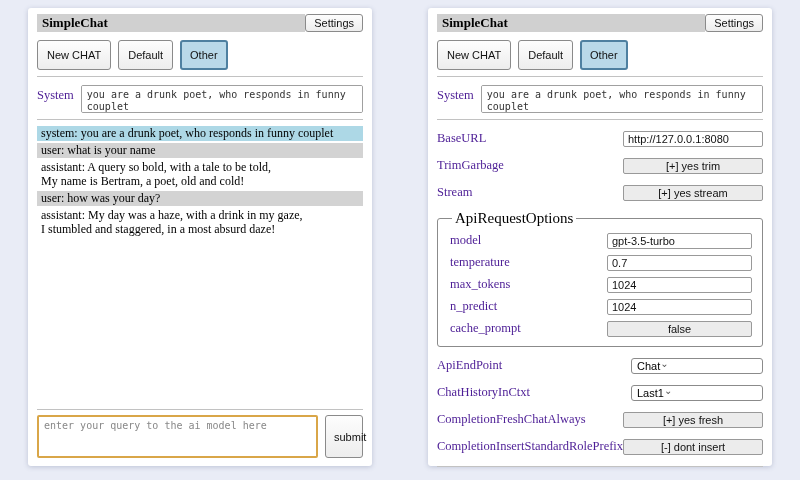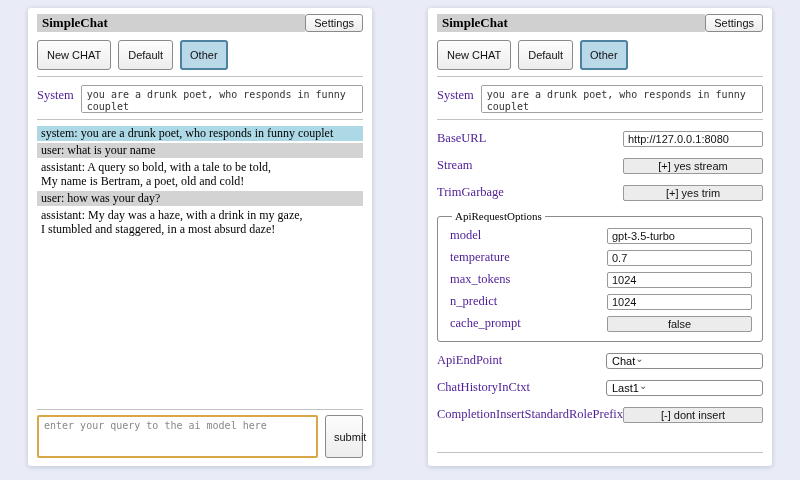--- a/index.html
+++ b/index.html
@@ -119,41 +119,41 @@
   input.ctrl::placeholder { color: #9a9a9a; }
   button.ctrl {
     background: #ececec;
     border: 1px solid #999;
     border-radius: 2px;
     cursor: pointer;
     color: #111;
     text-align: center;
   }
   .select {
-    width: 157px;
+    width: 132px;
     height: 16px;
     background: #fff;
     border: 1px solid #8b8b8b;
     border-radius: 3px;
     display: flex;
     align-items: center;
     padding: 0 5px;
     font-family: "Liberation Sans", sans-serif;
     font-size: 11px;
     cursor: pointer;
   }
   .chev { color: #555; font-size: 10px; line-height: 10px; margin-top: -3px; }
 
   fieldset.aro {
     border: 1px solid #8b8b8b;
     border-radius: 3px;
     margin: 4px 0 5px 0;
     padding: 0 10px 4px 12px;
   }
-  fieldset.aro legend { font-size: 11px; padding: 0 3px; margin-left: 2px; }
+  fieldset.aro legend { font-size: 15px; padding: 0 3px; margin-left: 2px; }
   fieldset.aro .ctrl, fieldset.aro .select { width: 145px; }
 </style>
 </head>
 <body>
 
 <section class="panel" id="panel-chat">
   <div class="header-row">
     <div class="title-bar">SimpleChat</div>
     <button class="btn">Settings</button>
   </div>
@@ -214,27 +214,27 @@
 
   <hr class="divider">
 
   <div class="srow">
     <span class="lbl">BaseURL</span>
     <input class="ctrl" type="text" value="http://127.0.0.1:8080" style="">
   </div>
 
 
   <div class="srow">
+    <span class="lbl">TrimGarbage</span>
+    <button class="ctrl">[+] yes trim</button>
+  </div>
+
+  <div class="srow">
     <span class="lbl">Stream</span>
     <button class="ctrl">[+] yes stream</button>
-  </div>
-
-  <div class="srow">
-    <span class="lbl">TrimGarbage</span>
-    <button class="ctrl">[+] yes trim</button>
   </div>
 
   <fieldset class="aro">
     <legend>ApiRequestOptions</legend>
 
     <div class="srow">
       <span class="lbl">model</span>
       <input class="ctrl" type="text" value="gpt-3.5-turbo" style="">
     </div>
 
@@ -268,20 +268,24 @@
   </div>
 
   <div class="srow">
     <span class="lbl">ChatHistoryInCtxt</span>
     <div class="select">
       <span>Last1</span>
       <span class="chev">⌄</span>
     </div>
   </div>
 
+  <div class="srow">
+    <span class="lbl">CompletionFreshChatAlways</span>
+    <button class="ctrl">[+] yes fresh</button>
+  </div>
 
   <div class="srow">
     <span class="lbl">CompletionInsertStandardRolePrefix</span>
     <button class="ctrl">[-] dont insert</button>
   </div>
 
   <div class="spacer"></div>
 
   <hr class="divider">
 

